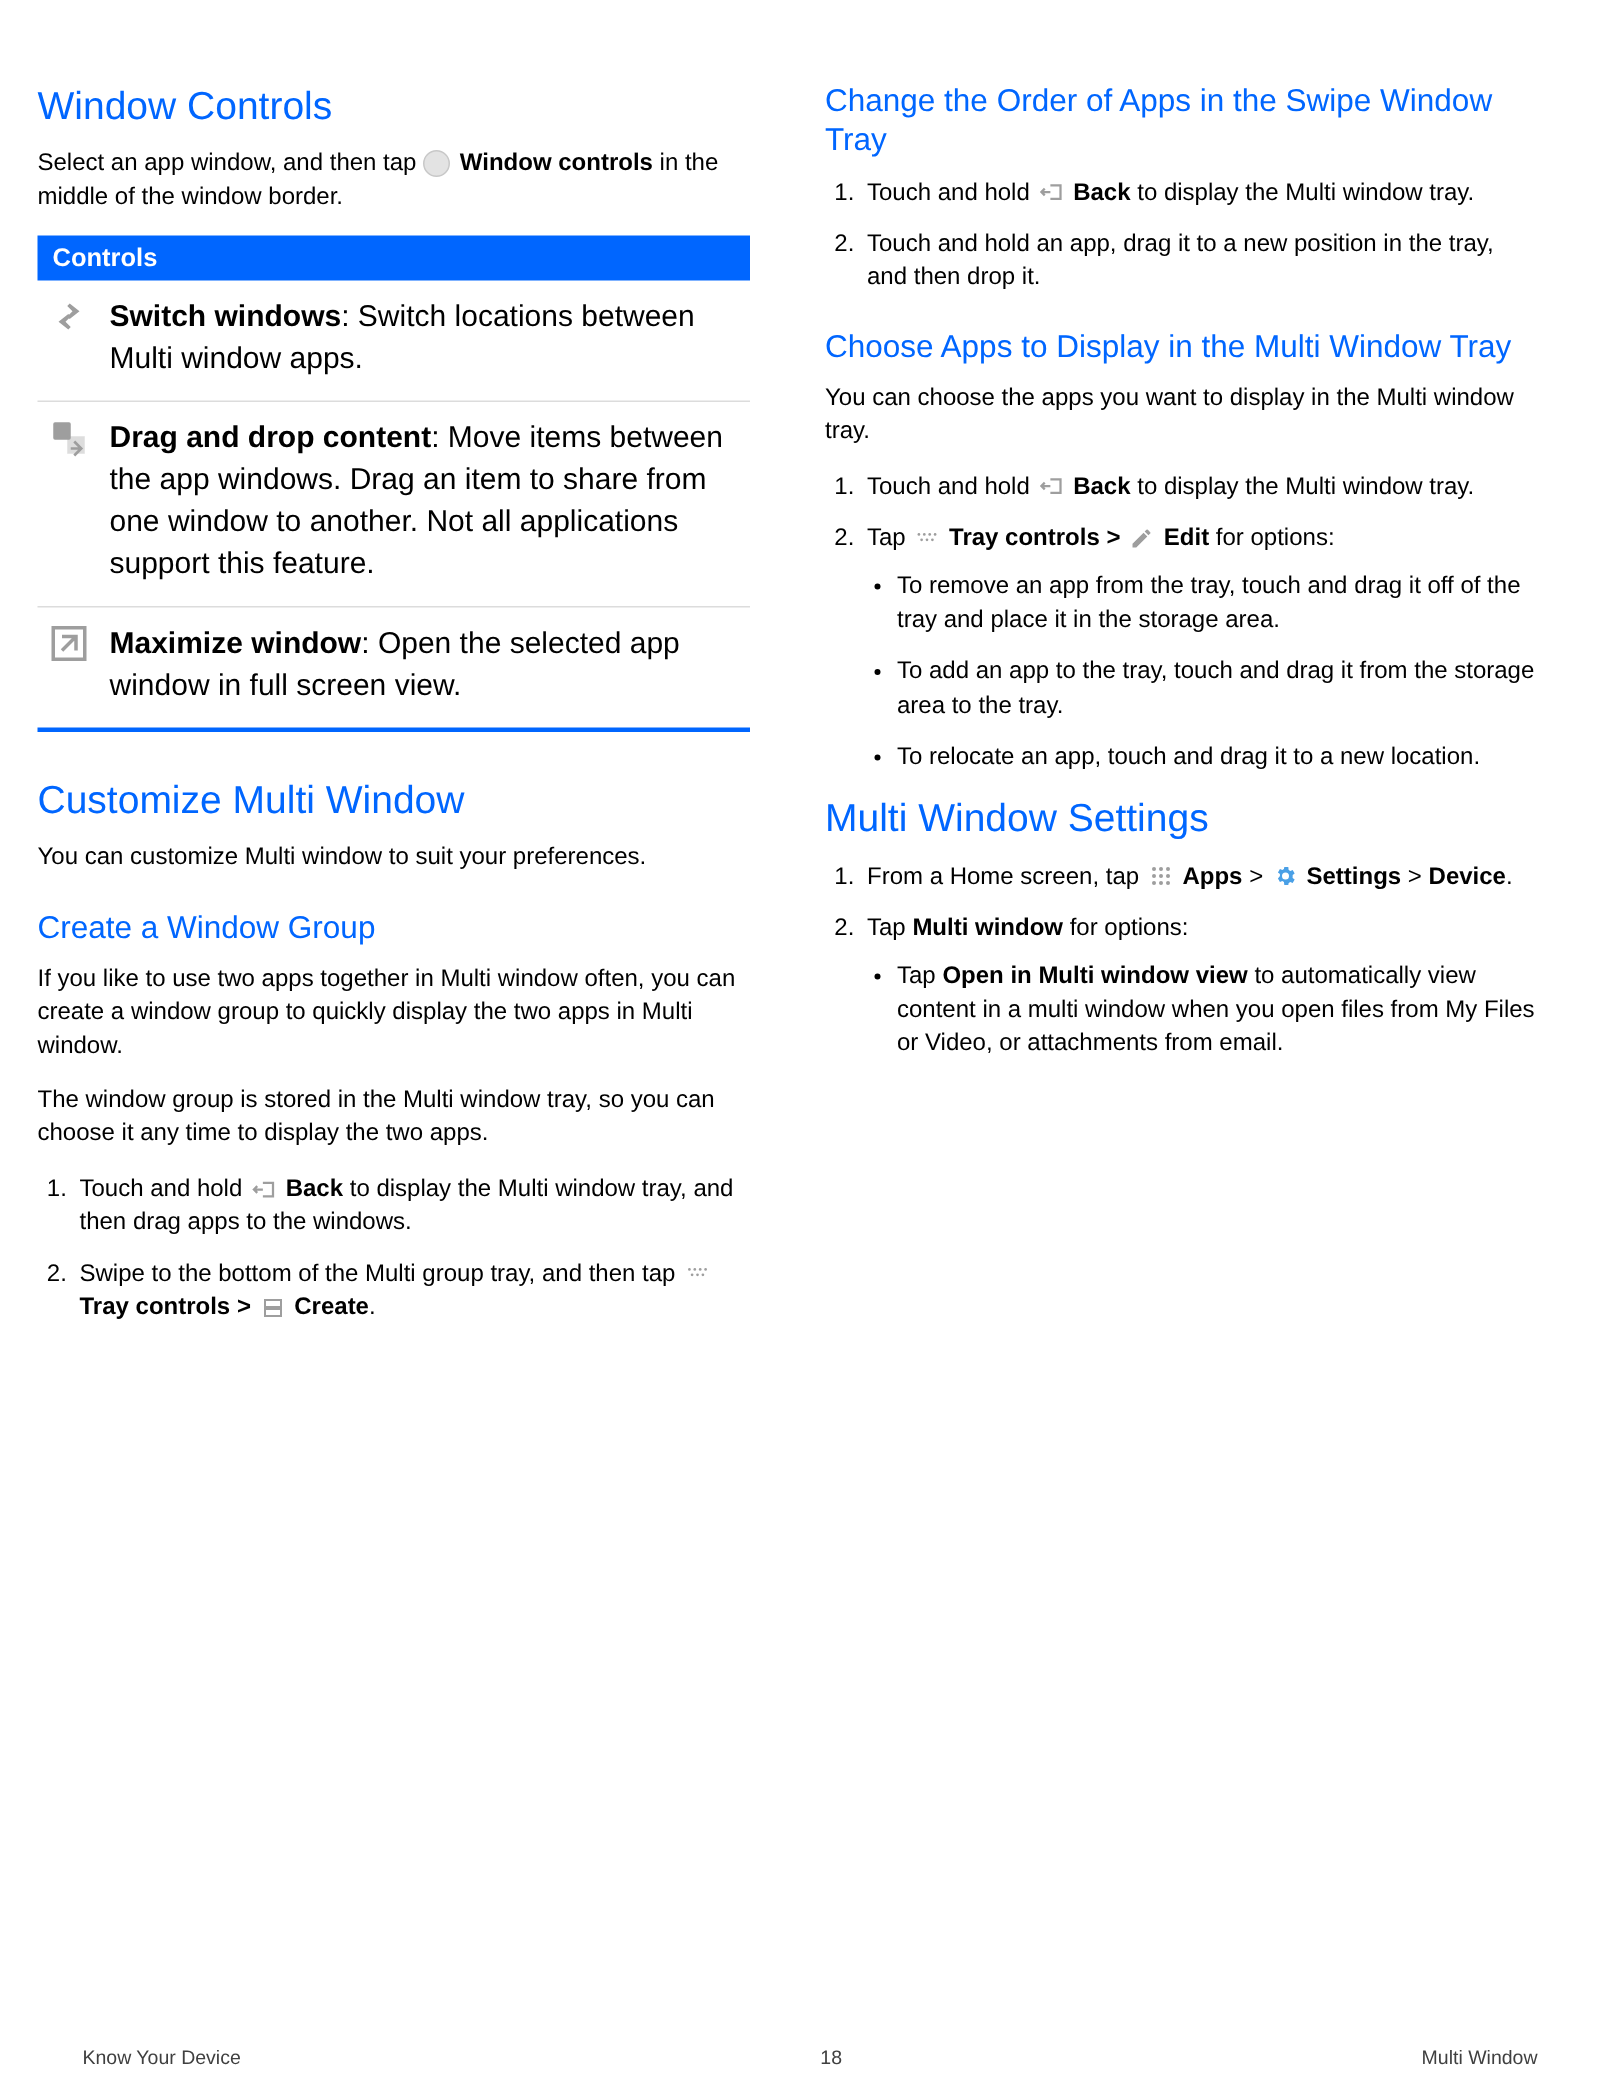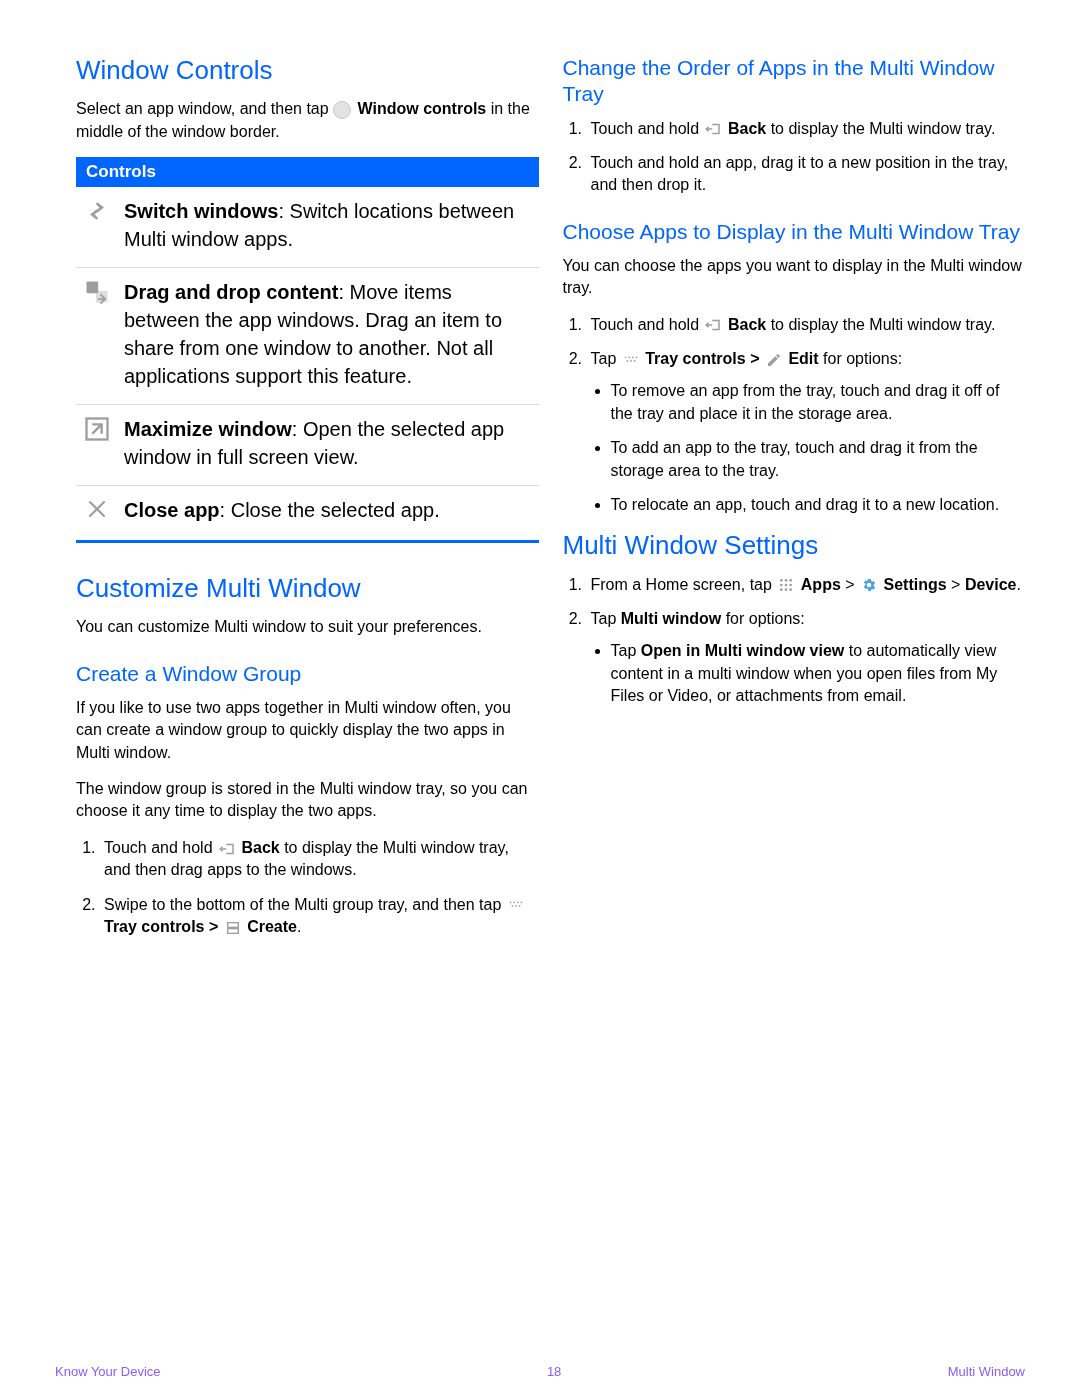--- a/index.html
+++ b/index.html
@@ -6,22 +6,22 @@
   body {
     width: 1080px;
     height: 1397px;
     font-family: Arial, Helvetica, sans-serif;
     background: #fff;
     color: #000;
     position: relative;
   }
   .page {
     display: flex;
-    padding: 55px 55px 0 76px;
-    gap: 24px;
+    padding: 55px 55px 0 25px;
+    gap: 50px;
   }
   .col {
     flex: 1;
     min-width: 0;
   }
   h2 {
     color: #0066ff;
     font-weight: 400;
     font-size: 26px;
     margin-bottom: 12px;
@@ -95,21 +95,21 @@
   }
   .inline-icon.dots { font-size: 6px; letter-spacing: 0; }
   .inline-icon.gear svg, .inline-icon.grid svg { width: 16px; height: 16px; }
 
   .footer {
     position: absolute;
     left: 0; right: 0; bottom: 18px;
     display: flex;
     justify-content: space-between;
     padding: 0 55px;
-    color: #8b5cf6;
+    color: #404040;
     font-size: 13px;
   }
 
   .circle-icon {
     display: inline-block;
     width: 18px;
     height: 18px;
     border-radius: 50%;
     background: #e3e3e3;
     border: 1px solid #c8c8c8;
@@ -165,30 +165,20 @@
           <svg viewBox="0 0 24 24" width="28" height="28" fill="none" stroke="currentColor" stroke-width="2">
               <rect x="3" y="3" width="18" height="18"></rect>
               <path d="M8 16l8-8M8 8h8v8"></path>
             </svg>
         </span>
         <div class="ctl-text">
           <b>Maximize window</b><span>: Open the selected app window in full screen view.</span>
         </div>
       </div>
 
-      <div class="control-row">
-        <span class="ctl-icon">
-          <svg viewBox="0 0 24 24" width="26" height="26" stroke="currentColor" stroke-width="2" fill="none">
-              <path d="M5 5l14 14M19 5L5 19"></path>
-            </svg>
-        </span>
-        <div class="ctl-text">
-          <b>Close app</b><span>: Close the selected app.</span>
-        </div>
-      </div>
     </div>
 
     <h2 style="margin-top:30px">Customize Multi Window</h2>
     <p>You can customize Multi window to suit your preferences.</p>
 
     <h3>Create a Window Group</h3>
     <p>If you like to use two apps together in Multi window often, you can create a window group to quickly display the two apps in Multi window.</p>
     <p>The window group is stored in the Multi window tray, so you can choose it any time to display the two apps.</p>
 
     <ol>
@@ -223,21 +213,21 @@
               <rect x="4" y="13" width="16" height="7"></rect>
             </svg>
         </span>
         <b>Create</b><span>.</span>
       </li>
     </ol>
   </div>
 
   <div class="col">
 
-    <h3 style="margin-top:0">Change the Order of Apps in the Multi Window Tray</h3>
+    <h3 style="margin-top:0">Change the Order of Apps in the Swipe Window Tray</h3>
     <ol>
       <li>
         <span>Touch and hold </span>
         <span class="inline-icon">
           <svg viewBox="0 0 24 24" width="18" height="18" fill="none" stroke="currentColor" stroke-width="2">
               <path d="M11 6H20V18H11"></path>
               <path d="M11 12H3M6 9l-3 3 3 3"></path>
             </svg>
         </span>
         <b>Back</b>

